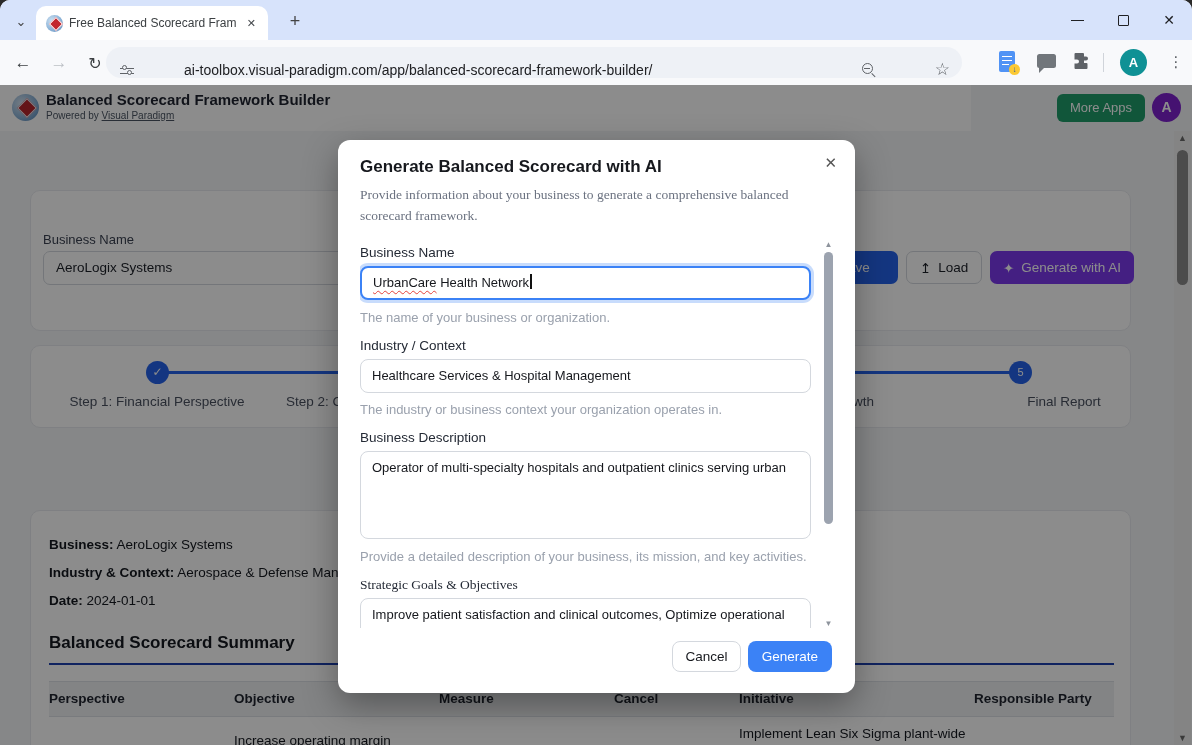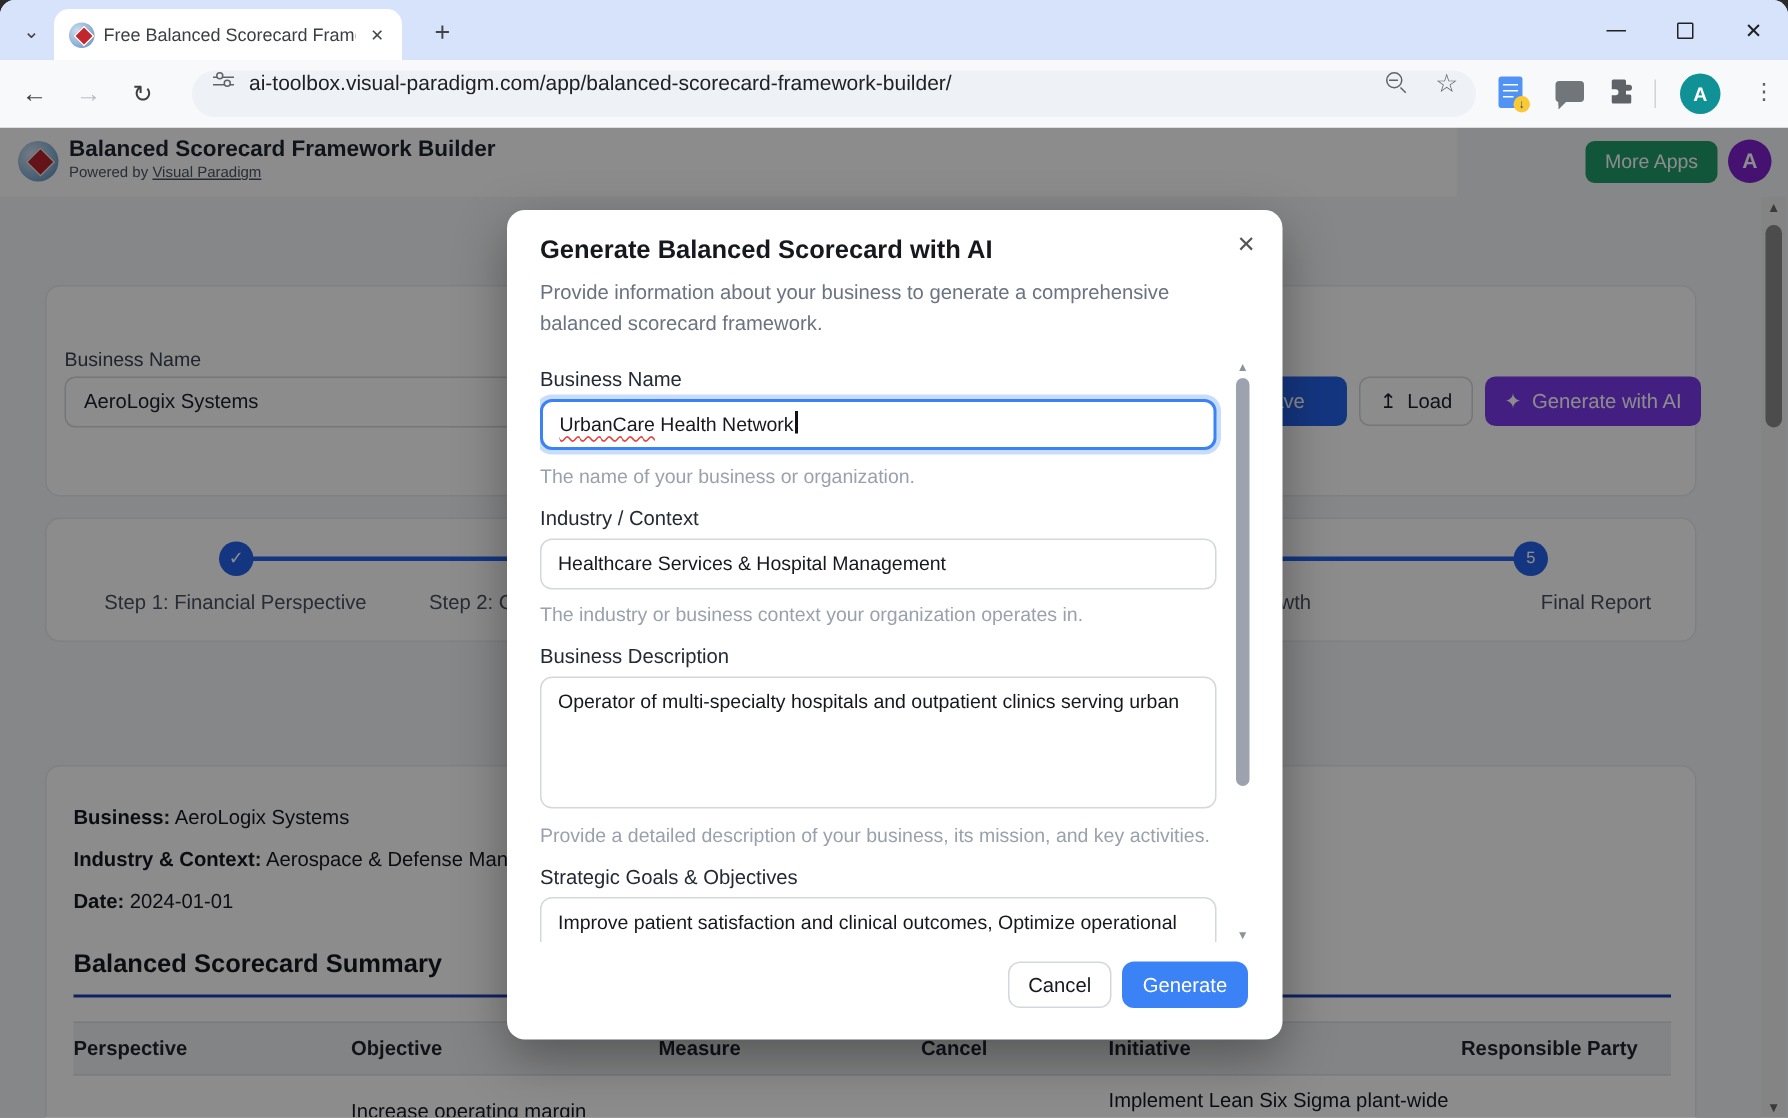--- a/index.html
+++ b/index.html
@@ -26,22 +26,22 @@
   .win-btn { width:46px; height:40px; display:flex; align-items:center; justify-content:center; cursor:pointer; }
   .min-glyph { width:13px; height:0; border-top:1.6px solid #202124; display:block; }
   .max-glyph { width:11px; height:11px; border:1.4px solid #202124; border-radius:1px; display:block; }
   .close-glyph { font-size:14px; color:#202124; }
 
   
   .toolbar { position:absolute; left:0; top:40px; width:1192px; height:45px; background:#f8f9fb; }
   .nav-btn { position:absolute; top:8px; width:30px; height:30px; display:flex; align-items:center;
              justify-content:center; font-size:17px; color:#3c4043; border-radius:50%; cursor:pointer; }
   .nav-back { left:8px; } .nav-fwd { left:44px; color:#bcc0c5; } .nav-reload { left:80px; font-size:16px; }
-  .urlbar { position:absolute; left:128px; top:7px; width:856px; height:31px; background:#eef1f6;
-            border-radius:16px; display:flex; align-items:flex-start; }
+  .urlbar { position:absolute; left:106px; top:7px; width:856px; height:31px; background:#eef1f6;
+            border-radius:16px; display:flex; align-items:flex-end;gap:40px; }
   .tune-icon { margin:0 10px 0 14px; width:14px; height:14px; position:relative; }
   .tune-icon i { position:absolute; left:0; width:14px; height:0; border-top:1.6px solid #5f6368; display:block; }
   .tune-icon i:nth-child(1){ top:4px; } .tune-icon i:nth-child(2){ top:9px; }
   .tune-icon b { position:absolute; width:5px; height:5px; border-radius:50%; background:#eef1f6;
                  border:1.6px solid #5f6368; display:block; }
   .tune-icon b:nth-child(3){ left:2px; top:1.2px; } .tune-icon b:nth-child(4){ left:7px; top:6.2px; }
   .url-text { font-size:14px; color:#202124; white-space:nowrap; overflow:hidden; flex:1; }
   .zoom-icon { position:relative; width:16px; height:16px; margin-right:18px; cursor:pointer; }
   .zoom-icon::before { content:""; position:absolute; left:1px; top:1px; width:9px; height:9px;
                        border:1.7px solid #5f6368; border-radius:50%; }
@@ -128,33 +128,33 @@
   .pg-thumb { position:absolute; left:3px; top:19px; width:11px; height:135px; background:#8a8a8a; border-radius:6px; }
 
   .overlay { position:absolute; inset:0; background:rgba(0,0,0,0.45); z-index:5; }
 
   
   .modal { position:absolute; left:338px; top:55px; width:517px; height:553px; background:#fff;
            border-radius:12px; box-shadow:0 12px 34px rgba(0,0,0,.35); z-index:10; }
   .modal-close { position:absolute; right:14px; top:10px; font-size:15px; color:#555; cursor:pointer; padding:4px; }
   .modal-title { position:absolute; left:22px; top:17px; font-size:17px; font-weight:bold; color:#16181d; }
   .modal-sub { position:absolute; left:22px; top:45px; width:474px; font-size:13.5px; line-height:1.55;
-               color:#6b7280; }
+               color:#6b7280;font-family:Liberation Serif, serif; }
   .mviewport { position:absolute; left:22px; top:100px; width:458px; height:388px; overflow:hidden; }
   .mlabel { position:absolute; left:0; font-size:13.5px; color:#242a35; }
   .minput { position:absolute; left:0; width:451px; height:34px; border:1px solid #d4d8de; border-radius:8px;
             font-size:13px; color:#16181d; line-height:32px; padding:0 11px; white-space:nowrap;
             overflow:hidden; background:#fff; }
   .minput.focused { border:2px solid #3b82f6; box-shadow:0 0 0 3px rgba(59,130,246,.28); line-height:30px; }
   .mhelp { position:absolute; left:0; font-size:13px; color:#9aa1ad; white-space:nowrap; }
   .mtext { padding-top:7px; line-height:1.4; }
   .f1l{top:5px;} .f1i{top:26px;} .f1h{top:70px;}
   .f2l{top:98px;} .f2i{top:119px;} .f2h{top:162px;}
   .f3l{top:190px;} .f3i{top:211px; height:88px;} .f3h{top:309px;}
-  .f4l{top:337px;} .f4i{top:358px; height:60px;}
+  .f4l{top:337px;font-family:Liberation Serif, serif;} .f4i{top:358px; height:60px;}
   .misspell { text-decoration:underline wavy #e5423b; text-decoration-thickness:1px; text-underline-offset:3px; }
   .caret { display:inline-block; width:1.5px; height:15px; background:#111; vertical-align:-2px; margin-left:1px; }
   .m-scroll { position:absolute; left:484px; top:100px; width:13px; height:388px; }
   .m-scroll .arr { position:absolute; left:0; width:13px; text-align:center; font-size:8px; color:#8d939c; }
   .m-scroll .arr.up{ top:0; } .m-scroll .arr.down{ bottom:0; }
   .m-thumb { position:absolute; left:2px; top:12px; width:9px; height:272px; background:#9ca3af; border-radius:5px; }
   .m-footer-btn { position:absolute; height:31px; border-radius:8px; font-size:13.5px; cursor:pointer;
                   display:flex; align-items:center; justify-content:center; }
   .btn-cancel { left:334px; top:501px; width:69px; background:#fff; border:1px solid #d4d8de; color:#16181d; }
   .btn-generate { left:410px; top:501px; width:84px; background:#3b82f6; color:#fff; }

